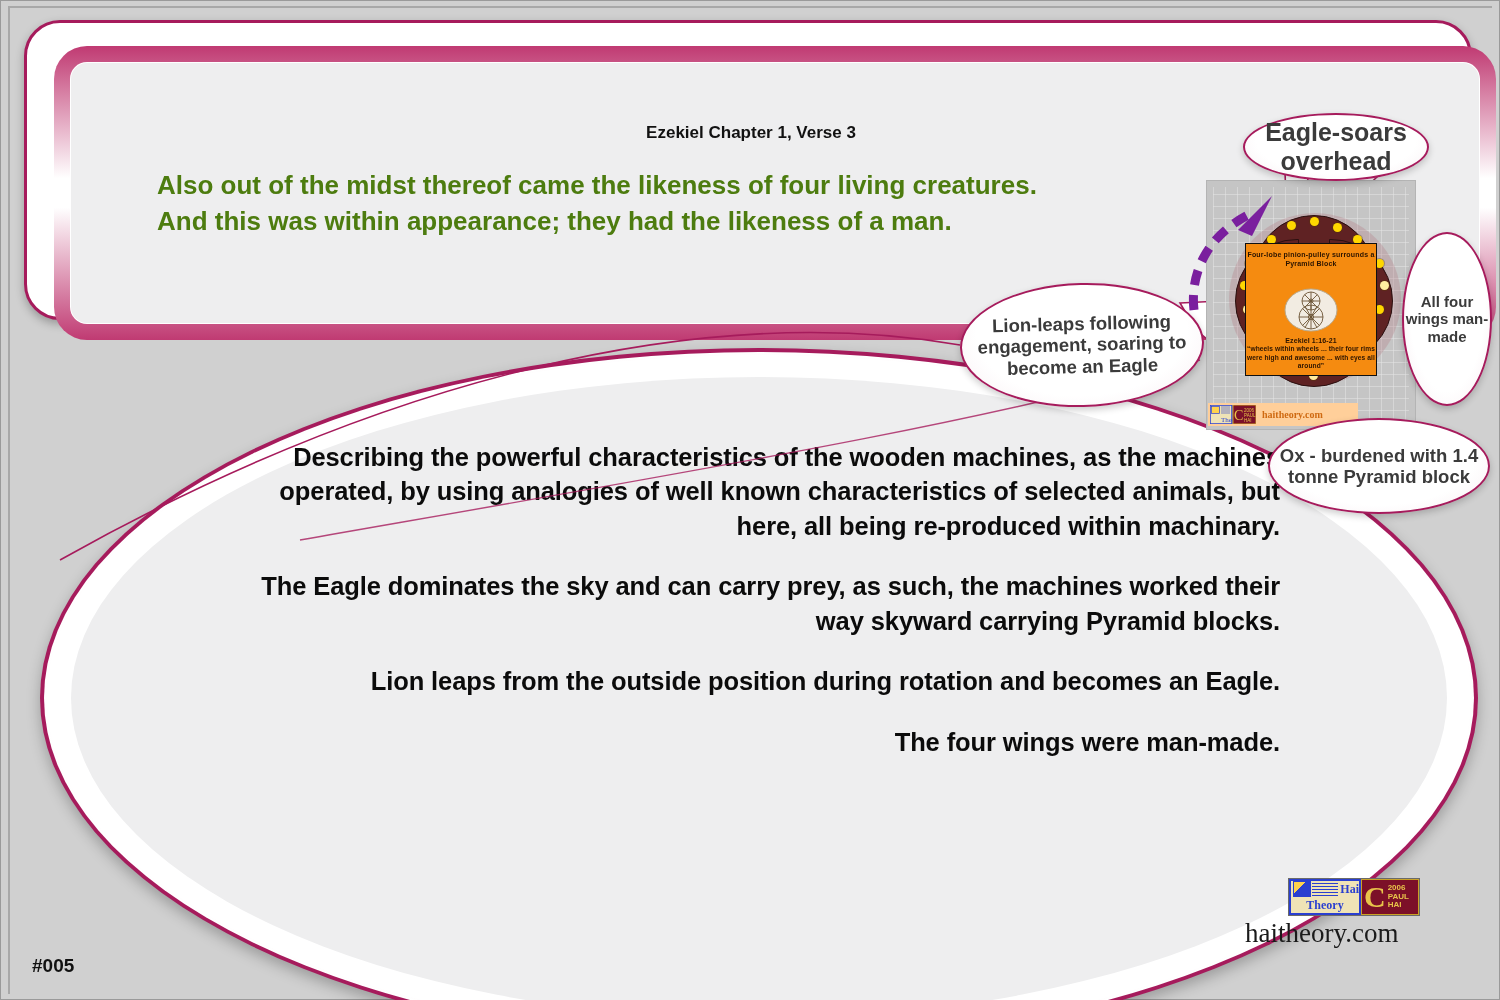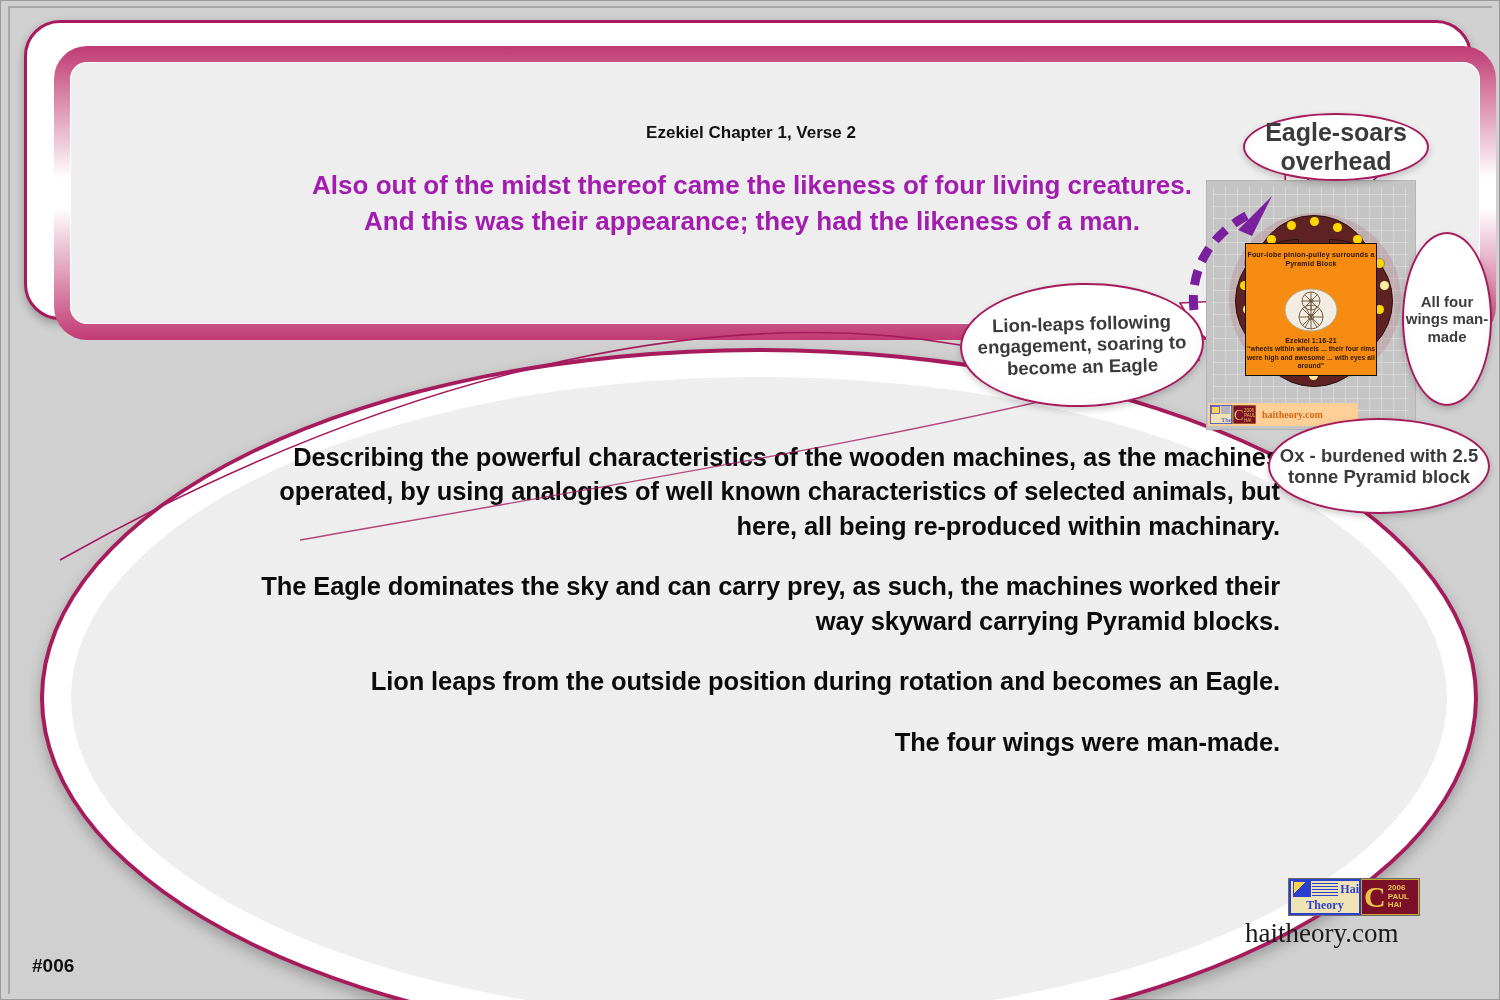--- a/index.html
+++ b/index.html
@@ -65,22 +65,22 @@
   }
   .body-text p{margin:0 0 26px 0;text-align:right;}
   .body-text p:last-child{margin-bottom:10px;}
 
   
   .verse-ref{
     position:absolute;left:0;top:100px;width:1448px;text-align:center;
     font-size:17px;font-weight:bold;color:#111;
   }
   .verse-body{
-    position:absolute;left:130px;top:145px;width:1190px;text-align:center;
-    font-size:26px;font-weight:bold;color:#a21caf;line-height:1.38;
+    position:absolute;left:130px;top:145px;width:1190px;text-align:left;
+    font-size:26px;font-weight:bold;color:#4d7c0f;line-height:1.38;
   }
 
   
   .diagram{
     position:absolute;left:1206px;top:180px;width:210px;height:250px;
     background:#c5c5c5;border:1px solid #b4b4b4;box-sizing:border-box;
   }
   .diag-grid{position:absolute;inset:6px;
     background-image:
       repeating-linear-gradient(0deg, rgba(255,255,255,.55) 0 1px, transparent 1px 12px),
@@ -162,25 +162,25 @@
 
 <div id="stage">
 
   <div class="outer-frame"></div>
   <div class="outer-frame2"></div>
 
   <div class="top-card-border">
     <div class="top-card-glow"></div>
     <div class="top-card-inner"></div>
 
-    <div class="verse-ref">Ezekiel Chapter 1, Verse 2</div>
+    <div class="verse-ref">Ezekiel Chapter 1, Verse 3</div>
 
     <div class="verse-body">
       <div>Also out of the midst thereof came the likeness of four living creatures.</div>
-      <div>And this was their appearance; they had the likeness of a man.</div>
+      <div>And this was within appearance; they had the likeness of a man.</div>
     </div>
   </div>
 
   <div class="ellipse-wrap">
     <div class="ellipse-outer">
       <div class="ellipse-mid">
         <div class="ellipse-mid2">
           <div class="ellipse-inner"></div>
         </div>
       </div>
@@ -299,21 +299,21 @@
   <div class="bub" id="bub-eagle">
     <span>Eagle-soars overhead</span>
   </div>
   <div class="bub" id="bub-lion">
     <span>Lion-leaps following engagement, soaring to become an Eagle</span>
   </div>
   <div class="bub" id="bub-wings">
     <span>All four wings man-made</span>
   </div>
   <div class="bub" id="bub-ox">
-    <span>Ox - burdened with 2.5 tonne Pyramid block</span>
+    <span>Ox - burdened with 1.4 tonne Pyramid block</span>
   </div>
 
   <div class="logo-box">
     <div class="logo-left">
       <div class="ll-top">
         <div class="ll-sq"></div>
         <div class="ll-lines"></div>
         <div class="ll-hai">Hai</div>
       </div>
       <div class="ll-bot">
@@ -324,15 +324,15 @@
       <div class="lr-c">C</div>
       <div class="lr-txt">
         <div>2006</div>
         <div>PAUL</div>
         <div>HAI</div>
       </div>
     </div>
   </div>
 
   <div class="site">haitheory.com</div>
-  <div class="pagenum">#006</div>
+  <div class="pagenum">#005</div>
 
 </div>
 
 </body></html>

